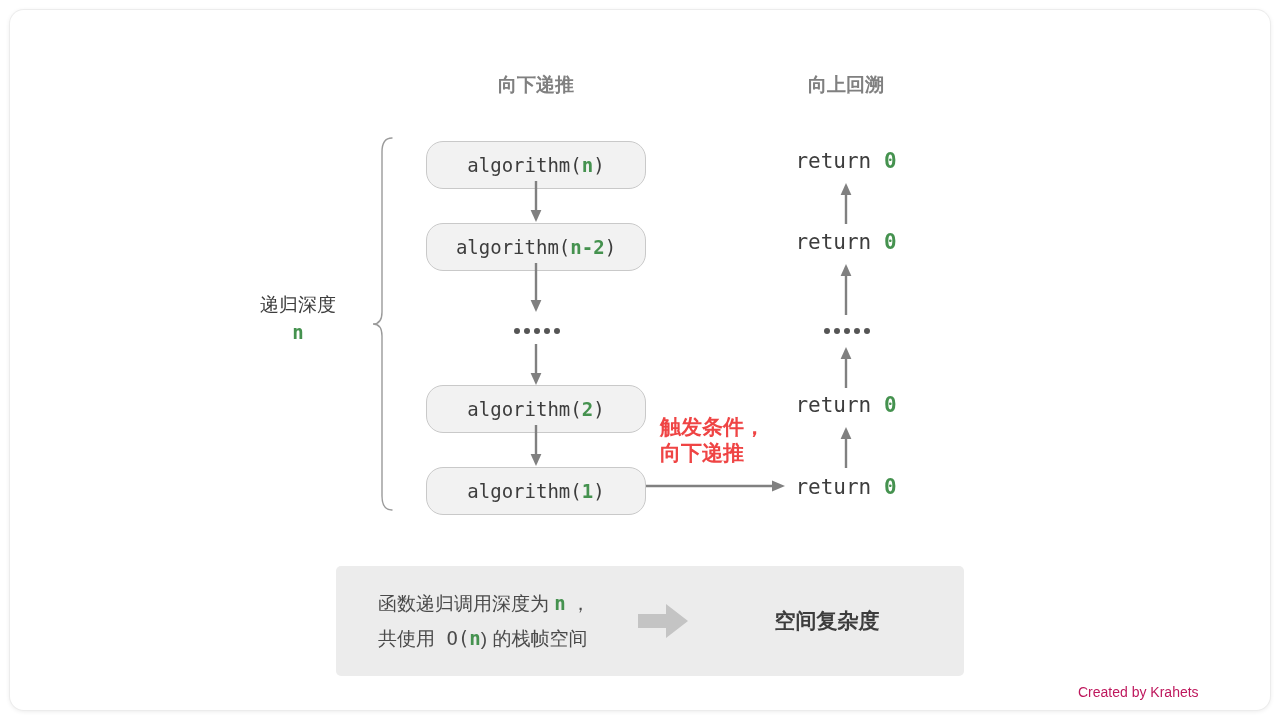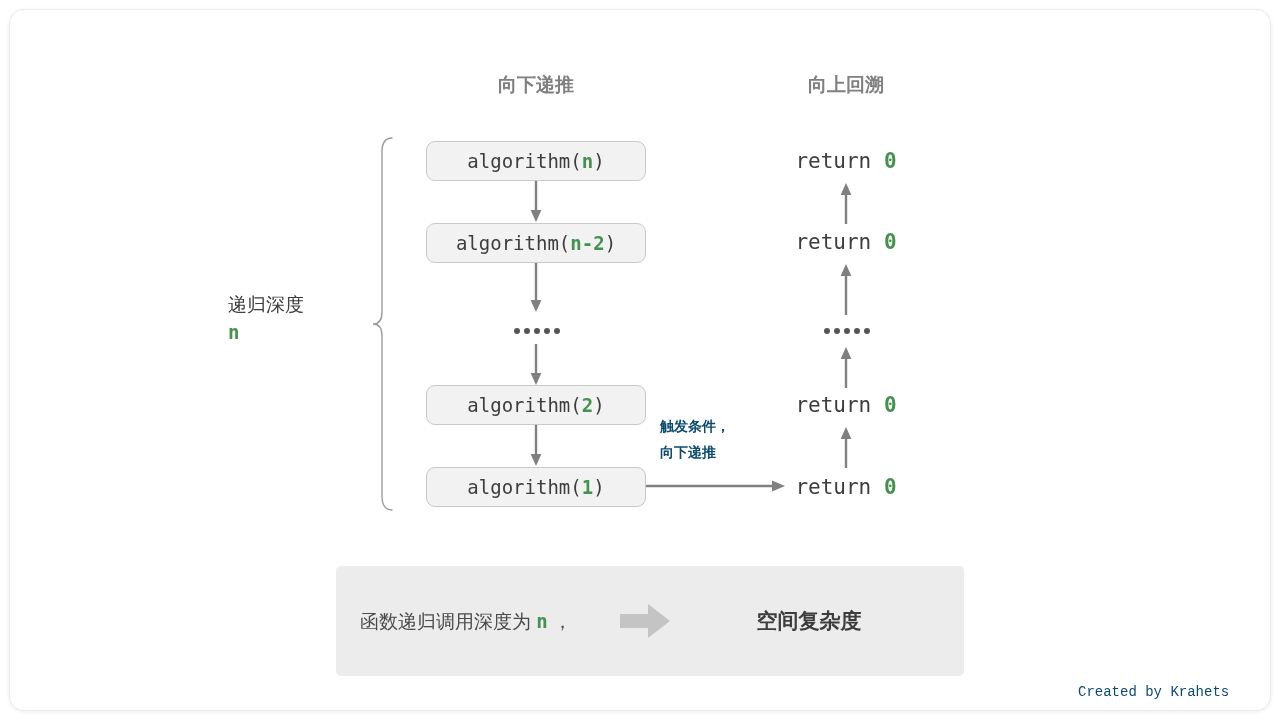--- a/index.html
+++ b/index.html
@@ -34,25 +34,25 @@
     font-size: 19px;
     font-weight: bold;
     color: #808080;
     text-align: center;
     white-space: nowrap;
   }
 
   
   .frame-box {
     width: 220px;
-    height: 40px;
+    height: 48px;
     box-sizing: border-box;
     background: #f2f2f2;
     border: 1.3px solid #c9c9c9;
-    border-radius: 9px;
+    border-radius: 17px;
     display: flex;
     align-items: center;
     justify-content: center;
     font-family: "DejaVu Sans Mono", "Liberation Mono", monospace;
     font-size: 19px;
     color: #3d3d3d;
     letter-spacing: 0px;
     white-space: nowrap;
   }
   .frame-box .arg {
@@ -82,44 +82,45 @@
   .dots i {
     display: block;
     width: 6px;
     height: 6px;
     border-radius: 50%;
     background: #555555;
   }
 
   
   .depth-label {
+    text-align: center;
     white-space: nowrap;
   }
   .depth-label .zh {
     font-family: "Liberation Sans", "DejaVu Sans", sans-serif;
     font-size: 19px;
     color: #3d3d3d;
     display: block;
     line-height: 26px;
   }
   .depth-label .nvar {
     font-family: "DejaVu Sans Mono", "Liberation Mono", monospace;
     font-size: 19px;
     font-weight: bold;
     color: #45924f;
     display: block;
     line-height: 28px;
   }
 
   
   .note {
-    font-family: Liberation Serif, serif;
-    font-size: 14px;
-    font-weight: bold;
-    color: #0c4a6e;
+    font-family: Liberation Sans, sans-serif;
+    font-size: 21px;
+    font-weight: bold;
+    color: #ef4444;
     line-height: 26px;
     white-space: nowrap;
   }
 
   
   #summary {
     box-sizing: border-box;
     background: #ececec;
     border-radius: 5px;
     display: flex;
@@ -157,23 +158,23 @@
     color: #1f8ad6;
     display: block;
     line-height: 32px;
   }
   .sum-right .t2 .mono {
     font-family: "DejaVu Sans Mono", "Liberation Mono", monospace;
   }
 
   
   #watermark {
-    font-family: Liberation Mono, monospace;
+    font-family: Liberation Sans, sans-serif;
     font-size: 14px;
-    color: #0c4a6e;
+    color: #be185d;
     white-space: nowrap;
   }
 
   svg { display: block; }
 </style>
 </head>
 <body>
 
 <div id="canvas">
 
@@ -310,22 +311,23 @@
       <path d="M8 1 L2.6 13 L13.4 13 Z" fill="#808080"></path>
     </svg>
   </div>
 
   <div class="abs ret" style="left:726px; top:465px; width:220px;">
     <span>return</span> <span class="val">0</span>
   </div>
 
   <div id="summary" class="abs" style="left:326px; top:556px; width:628px; height:110px;">
 
-    <div class="sum-left" style="margin-left:24px;">
+    <div class="sum-left" style="margin-left:42px;">
       <div><span>函数递归调用深度为 </span><span class="g">n</span><span> ，</span></div>
+      <div><span class="mono">共使用 O(</span><span class="g">n</span><span>) 的栈帧空间</span></div>
     </div>
 
     <div style="margin-left:46px; display:flex; align-items:center;">
       <svg width="54" height="38" viewBox="0 0 54 38">
         <path d="M2 12 L30 12 L30 2 L52 19 L30 36 L30 26 L2 26 Z" fill="#c4c4c4"></path>
       </svg>
     </div>
 
     <div class="sum-right" style="margin-left:42px; width:190px;">
       <span class="t1">空间复杂度</span>

